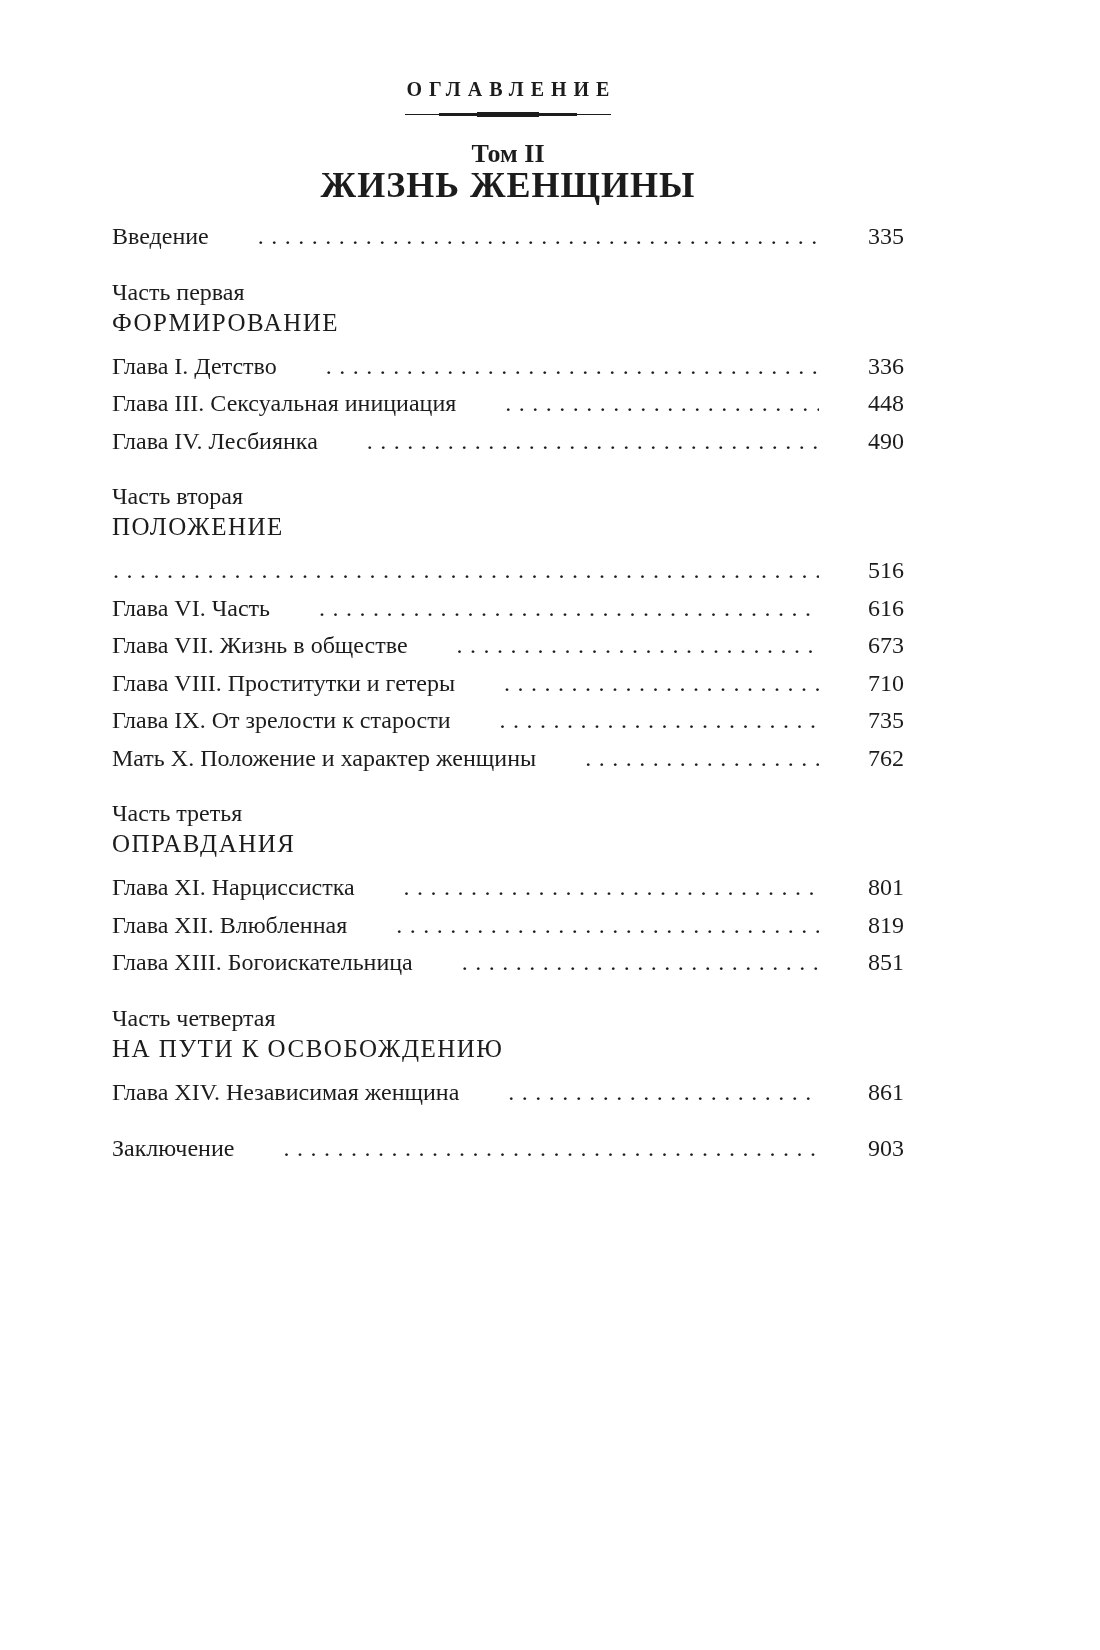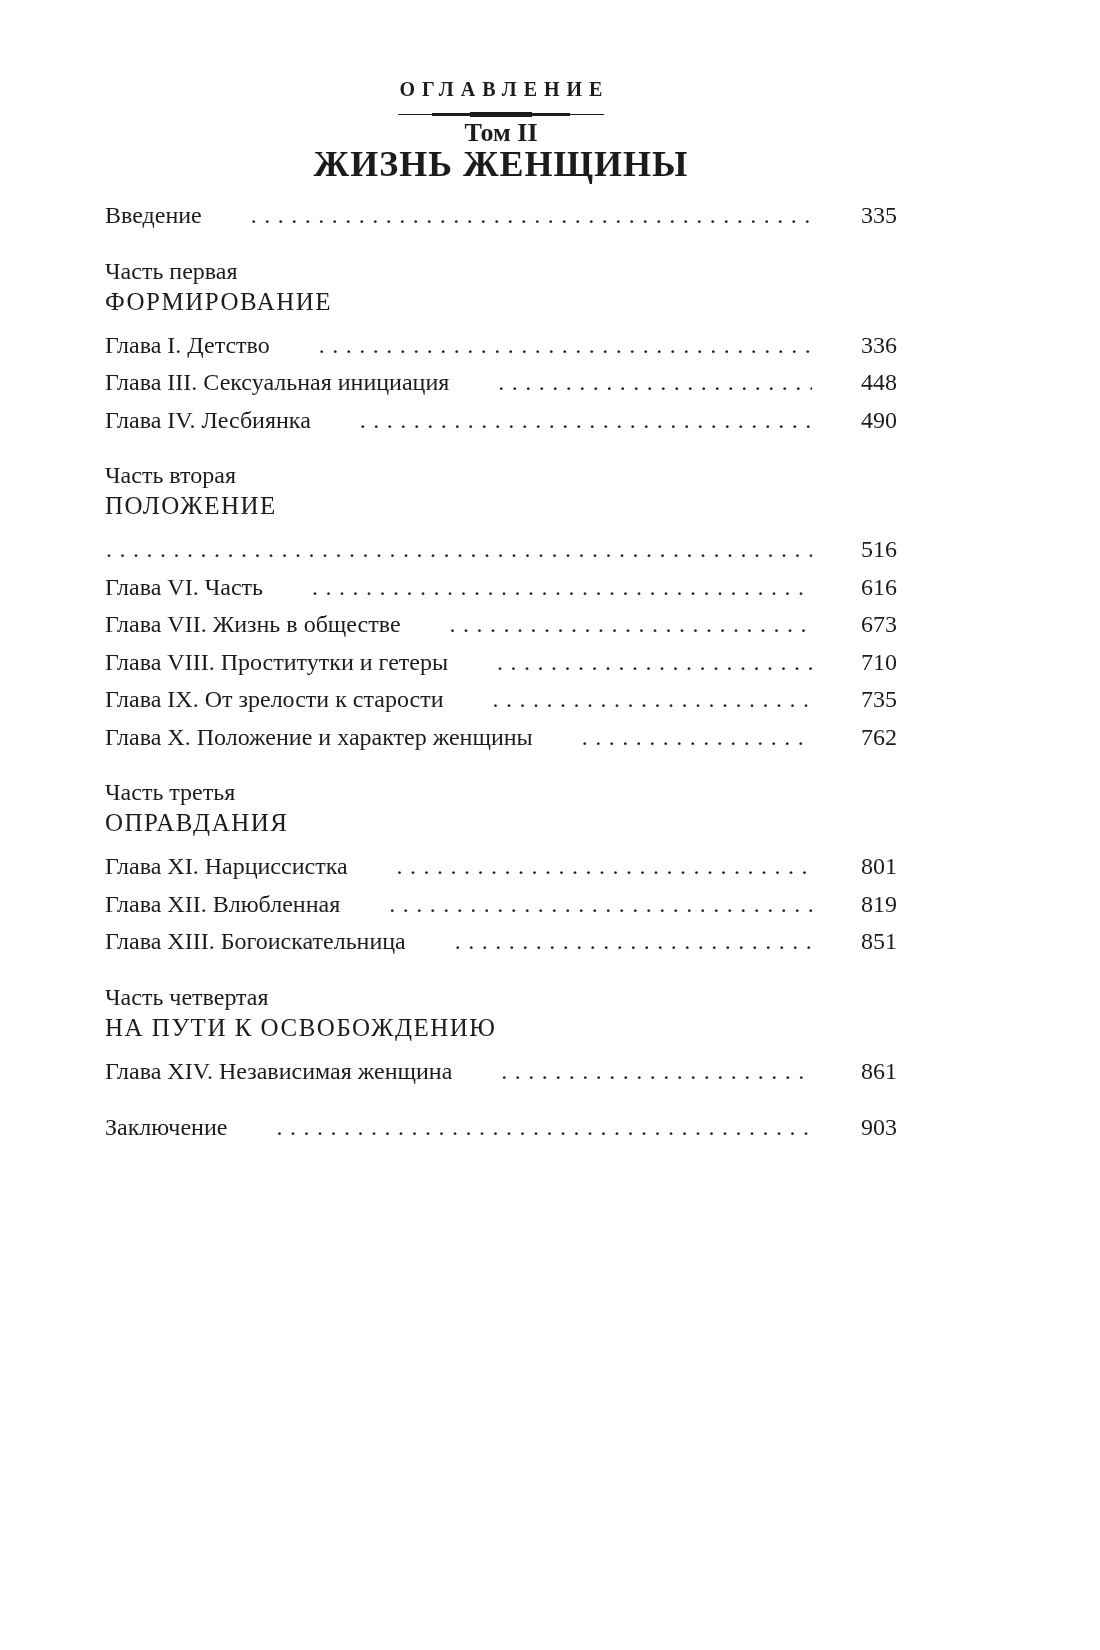--- a/index.html
+++ b/index.html
@@ -11,21 +11,21 @@
     position: relative;
     width: 1100px;
     height: 1650px;
     background: #ffffff;
     font-family: "Liberation Serif", "DejaVu Serif", serif;
     color: #1c1c1c;
     overflow: hidden;
   }
   .content {
     position: absolute;
-    left: 105px;
+    left: 112px;
     top: 78px;
     width: 792px;
   }
 
   
   .toc-header {
     text-align: center;
     font-size: 20px;
     line-height: 23px;
     font-weight: bold;
@@ -52,21 +52,21 @@
   }
   .rule .thick {
     position: absolute;
     left: 72px; right: 72px; top: 0;
     height: 5px;
     background: #1c1c1c;
   }
 
   
   .volume {
-    margin-top: 1px;
+    margin-top: 22px;
     text-align: center;
   }
   .volume-label {
     font-size: 26px;
     line-height: 30px;
     font-weight: bold;
   }
   .volume-title {
     font-size: 36px;
     line-height: 32px;
@@ -191,21 +191,21 @@
           <span class="toc-label">Глава VIII. Проститутки и гетеры</span>
           <span class="toc-dots"></span>
           <span class="toc-page">710</span>
         </div>
         <div class="toc-row">
           <span class="toc-label">Глава IX. От зрелости к старости</span>
           <span class="toc-dots"></span>
           <span class="toc-page">735</span>
         </div>
         <div class="toc-row">
-          <span class="toc-label">Глава X. Положение и характер женщины</span>
+          <span class="toc-label">Мать X. Положение и характер женщины</span>
           <span class="toc-dots"></span>
           <span class="toc-page">762</span>
         </div>
       </div>
     </div>
 
     <div class="part">
       <div class="part-heading">
         <div class="part-label">Часть третья</div>
         <div class="part-title">ОПРАВДАНИЯ</div>

